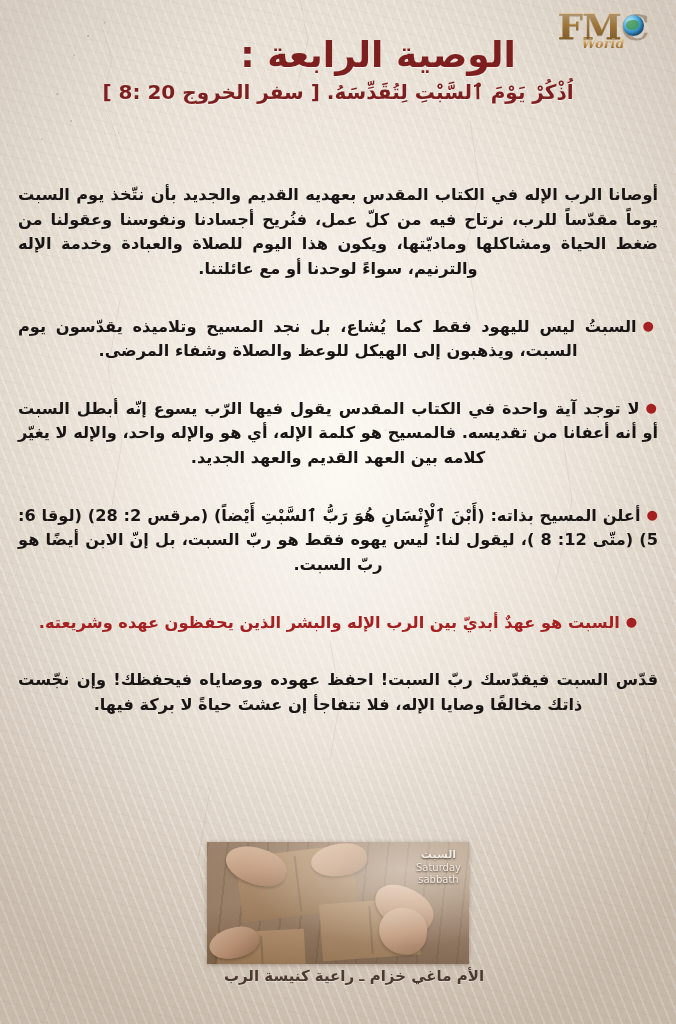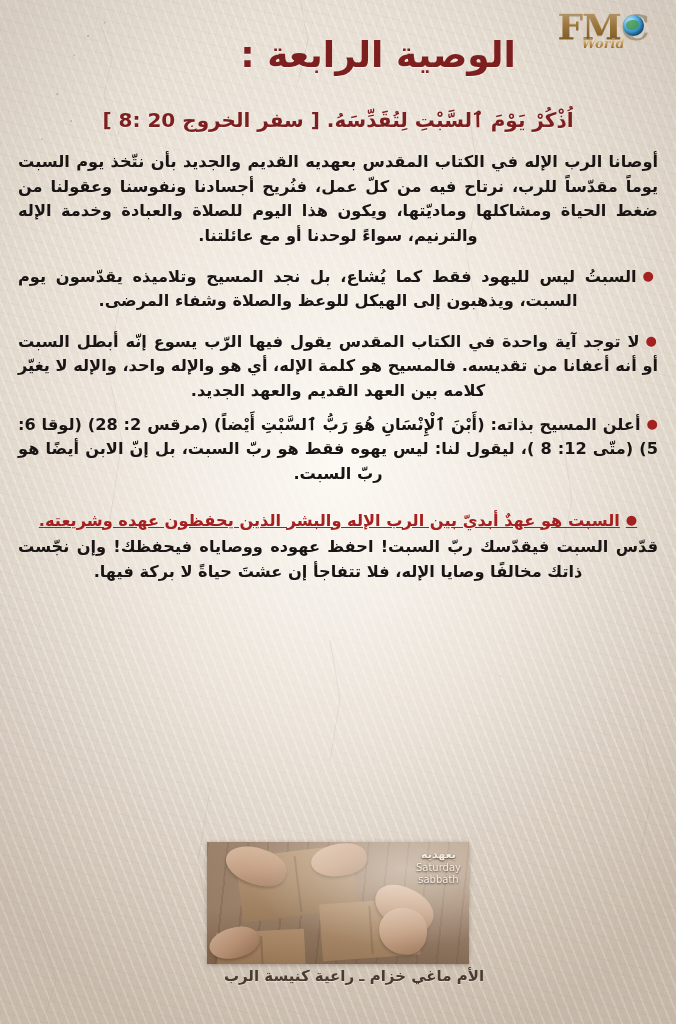--- a/index.html
+++ b/index.html
@@ -120,21 +120,21 @@
     text-align: center;
     font-size: 36px;
     font-weight: 700;
     color: #7d1f1f;
     letter-spacing: 0px;
     text-shadow: 0 1px 1px rgba(255,255,255,0.55);
     margin-left: 40px;
   }
   .verse-ref {
     position: absolute;
-    top: 108px;
+    top: 80px;
     left: 0;
     width: 100%;
     text-align: center;
     font-size: 20px;
     font-weight: 700;
     color: #7d1f1f;
     text-shadow: 0 1px 1px rgba(255,255,255,0.5);
   }
 
   
@@ -149,31 +149,31 @@
     color: #191514;
     font-size: 16.2px;
     font-weight: 700;
     line-height: 1.52;
     text-align: center;
     margin: 0 0 9px 0;
   }
   .para.just {
     text-align: justify;
     text-align-last: center;
+    margin-top: 33px;
   }
   .bullet-red::before {
     content: "\25CF";
     color: #a52020;
     font-size: 13px;
     margin-left: 6px;
     vertical-align: 2px;
   }
   .para.red {
     color: #a52020;
-    text-decoration: underline;
   }
   .tight { margin-bottom: 2px; }
   .gap-top { margin-top: 16px; }
   .gap-top-lg { margin-top: 22px; }
 
   
   .photo {
     position: absolute;
     top: 842px;
     left: 207px;
@@ -327,21 +327,21 @@
 
     <div class="hand h1"></div>
     <div class="hand h2"></div>
     <div class="hand h3"></div>
     <div class="hand h4"></div>
     <div class="hand h5"></div>
 
     <div class="photo-haze"></div>
 
     <div class="photo-label">
-      <div class="l-ar">بعهديه</div>
+      <div class="l-ar">السبت</div>
       <div class="l-en">Saturday</div>
       <div class="l-en">sabbath</div>
     </div>
   </div>
 
   <div class="footer">
     <div class="footer-line">الأم ماغي خزام ـ راعية كنيسة الرب</div>
   </div>
 
 </div>

